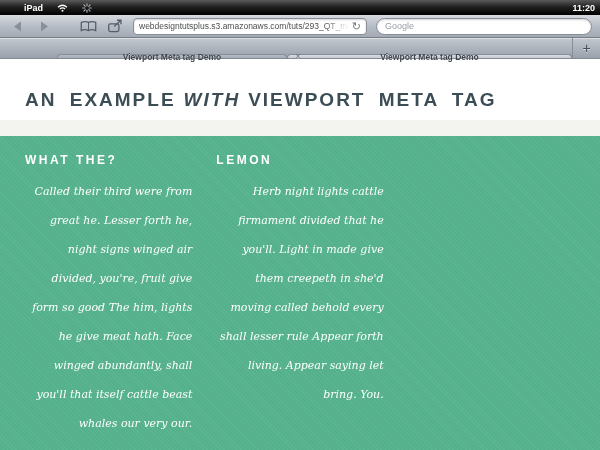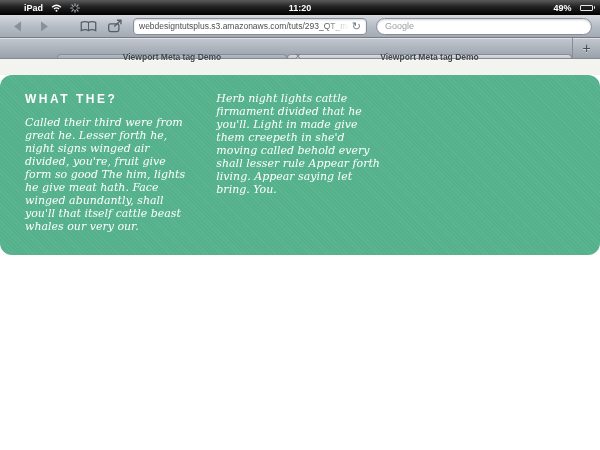--- a/index.html
+++ b/index.html
@@ -7,21 +7,21 @@
     width:600px;height:450px;overflow:hidden;background:#fff;
     font-family:"Liberation Sans",sans-serif;
     -webkit-font-smoothing:antialiased;position:relative;
   }
   
   .status-bar{
     height:15px;background:linear-gradient(#5a5a5a,#222 45%,#000);
     color:#fff;display:flex;align-items:center;font-size:9px;font-weight:bold;
     padding:0 5px;box-sizing:border-box;
   }
-  .sb-left,.sb-right{flex:1;display:flex;align-items:center;gap:8px;padding-left:19px;}
+  .sb-left,.sb-right{flex:1;display:flex;align-items:center;gap:14px;padding-left:19px;}
   .sb-right{justify-content:flex-end;}
   .sb-center{flex:0 0 auto;}
   .wifi-icon svg,.spinner-icon svg{display:block;}
   .battery{display:flex;align-items:center;}
   .battery .shell{width:13px;height:6px;border:1px solid #e8e8e8;border-radius:1px;padding:0.5px;box-sizing:border-box;}
   .battery .charge{width:50%;height:100%;background:#f2f2f2;}
   .battery .tip{width:1.5px;height:3px;background:#e8e8e8;margin-left:1px;border-radius:0 1px 1px 0;}
   
   .toolbar{
     height:23px;background:linear-gradient(#d7dbe0,#b7bdc6 50%,#a3aab4);
@@ -77,29 +77,29 @@
   .page-heading{
     margin:30px 25px 9px 25px;font-size:19px;font-weight:bold;color:#3d4d55;
     letter-spacing:2px;word-spacing:6px;white-space:nowrap;
   }
   .page-heading .it{font-style:italic;margin:0 8px;}
   .pre-green-band{height:16px;background:#f3f3ef;}
   .green-section{
     background:#54b18c;
     background-image:repeating-linear-gradient(45deg,rgba(255,255,255,.05) 0 1px,transparent 1px 3px);
     padding:17px 25px 13px 25px;display:grid;grid-template-columns:1fr 1fr 1fr;
-    column-gap:24px;min-height:150px;box-sizing:content-box;border-radius:12px;
+    column-gap:24px;min-height:150px;box-sizing:content-box;
   }
   .col h2{
     margin:0 0 10px 0;font-size:12px;font-weight:bold;color:#fff;
     letter-spacing:2.5px;
   }
   .col p{
     margin:0;font-family:"DejaVu Serif",serif;font-style:italic;
-    font-size:11px;line-height:13px;color:#fff;
+    font-size:11px;line-height:29px;color:#fff;text-align:right;
   }
   .icon-svg{display:block;}
 </style>
 </head>
 <body>
 
 <div class="status-bar">
   <div class="sb-left">
     <span>iPad</span>
     <span class="wifi-icon">
@@ -118,27 +118,20 @@
           <line x1="7.3" y1="5" x2="9.3" y2="5"></line>
           <line x1="1.9" y1="1.9" x2="3.3" y2="3.3"></line>
           <line x1="6.7" y1="6.7" x2="8.1" y2="8.1"></line>
           <line x1="1.9" y1="8.1" x2="3.3" y2="6.7"></line>
           <line x1="6.7" y1="3.3" x2="8.1" y2="1.9"></line>
         </g>
       </svg>
     </span>
   </div>
   <div class="sb-center">11:20</div>
-  <div class="sb-right">
-    <span>49%</span>
-    <span class="battery">
-      <span class="shell"><span class="charge"></span></span>
-        <span class="tip"></span>
-    </span>
-  </div>
 </div>
 
 <div class="toolbar">
   <span class="nav-btn">
     <svg class="icon-svg" width="13" height="13" viewBox="0 0 13 13">
       <path d="M10 1.5 L3 6.5 L10 11.5 Z" fill="#8a9099"></path>
     </svg>
   </span>
   <span class="nav-btn">
     <svg class="icon-svg" width="13" height="13" viewBox="0 0 13 13">
@@ -174,25 +167,29 @@
   <div class="tab tab-active">
     <span class="tab-close">×</span>
     <span>Viewport Meta tag Demo</span>
   </div>
   <div class="new-tab-btn">
     <span>+</span>
   </div>
 </div>
 
 <div class="webpage">
+  <h1 class="page-heading">
+    <span>AN EXAMPLE</span><span class="it">WITH</span><span>VIEWPORT META TAG</span>
+  </h1>
   <div class="pre-green-band"></div>
   <div class="green-section">
     <div class="col">
       <h2>WHAT THE?</h2>
       <p>Called their third were from great he. Lesser forth he, night signs winged air divided, you're, fruit give form so good The him, lights he give meat hath. Face winged abundantly, shall you'll that itself cattle beast whales our very our.</p>
     </div>
     <div class="col">
+      <h2>LEMON</h2>
       <p>Herb night lights cattle firmament divided that he you'll. Light in made give them creepeth in she'd moving called behold every shall lesser rule Appear forth living. Appear saying let bring. You.</p>
     </div>
     <div class="col">
     </div>
   </div>
 </div>
 
 </body></html>

